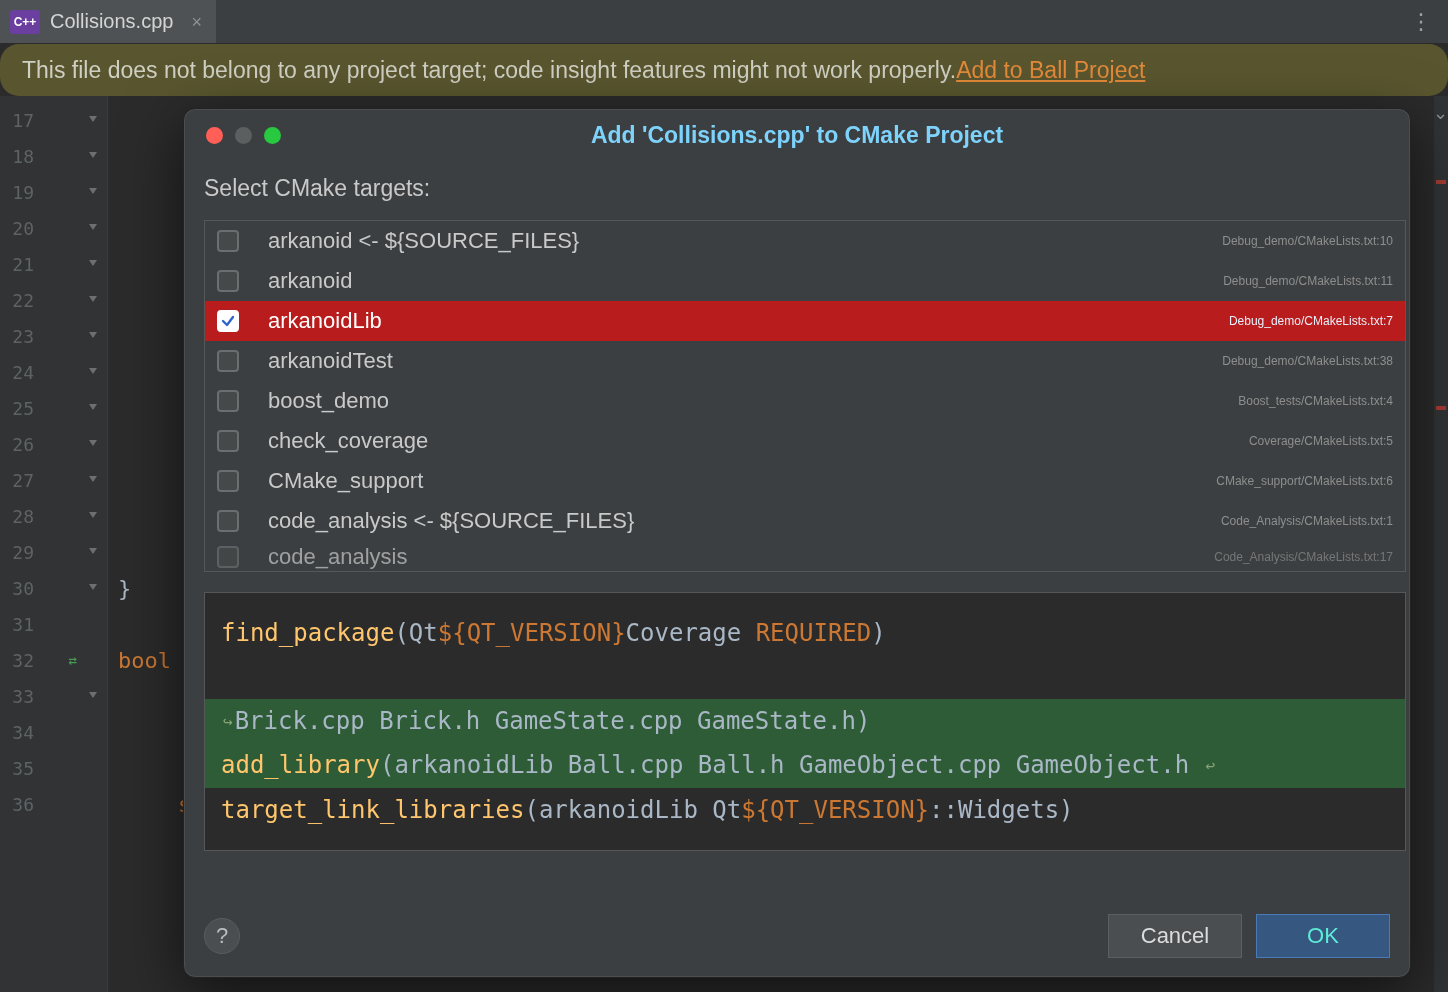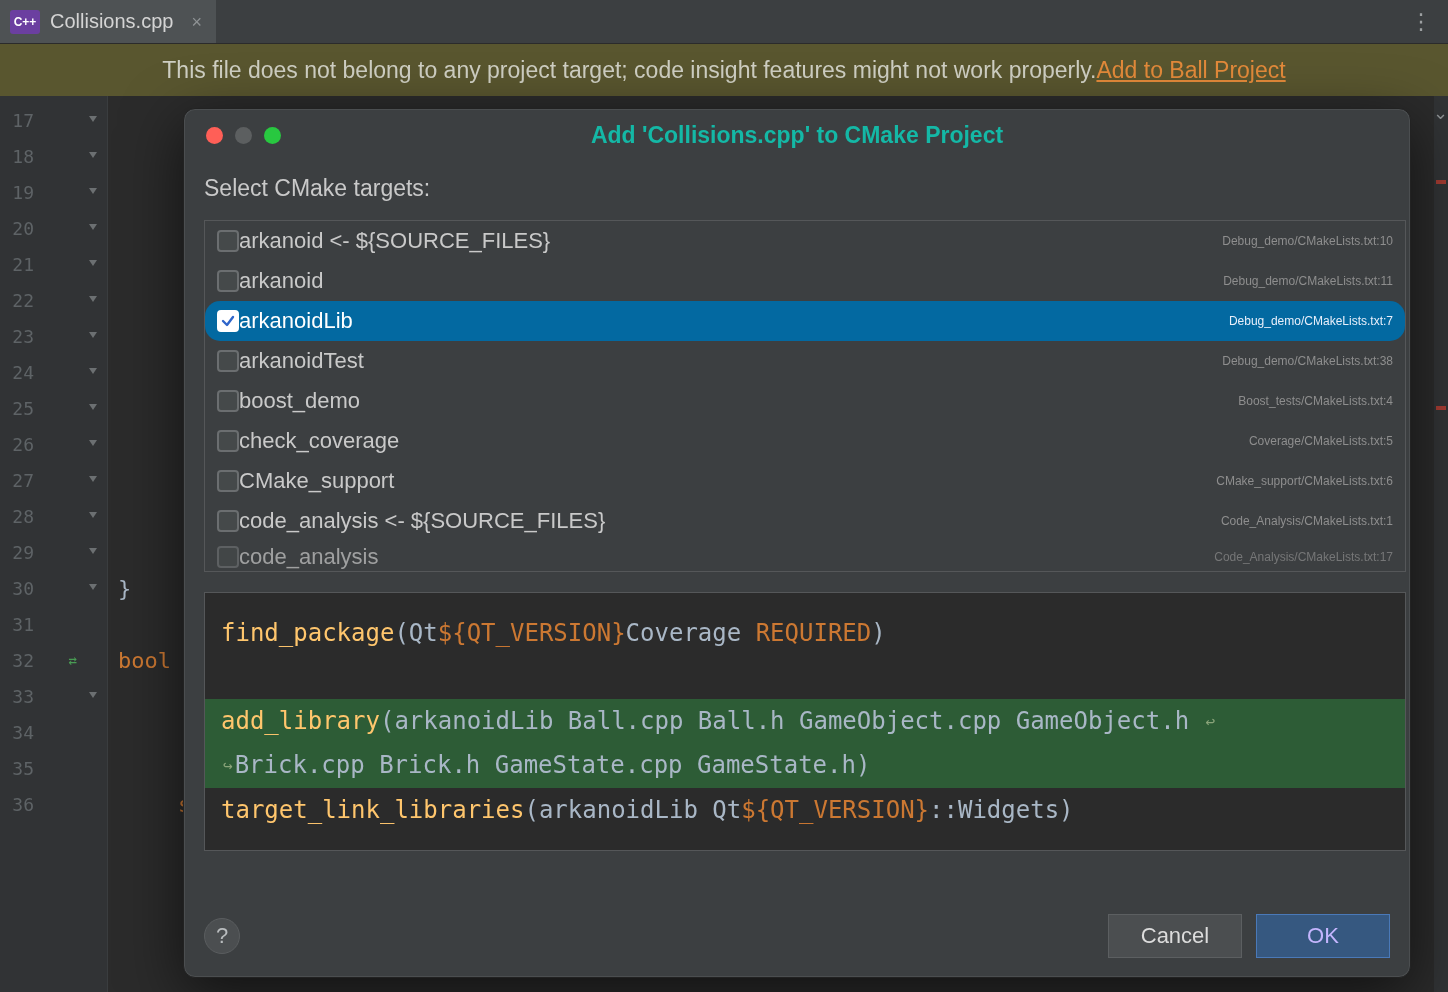--- a/index.html
+++ b/index.html
@@ -58,21 +58,22 @@
 
   
   .banner {
     height: 52px;
     background: #59562f;
     display: flex;
     align-items: center;
     padding: 12px 22px;
     color: #cfcfc3;
     font-size: 23px;
-    justify-content: center;
+    justify-content: flex-start;
+    border-radius: 19px;
   }
   .banner a {
     color: #e38a3a;
     text-decoration: underline;
     cursor: pointer;
   }
 
   
   .editor-area {
     position: relative;
@@ -176,21 +177,21 @@
     width: 17px; height: 17px; border-radius: 50%;
     display: inline-block;
   }
   .tl-close  { background: #ff5f57; }
   .tl-min    { background: #5c5f60; }
   .tl-zoom   { background: #28c840; }
   .dlg-title {
     position: absolute;
     left: 0; right: 0;
     text-align: center;
-    color: #14b8a6;
+    color: #7dd3fc;
     font-size: 23px;
     font-weight: 600;
     pointer-events: none;
   }
 
   .dlg-body {
     flex: 1;
     display: flex;
     flex-direction: column;
     padding: 10px 4px 0 20px;
@@ -209,26 +210,25 @@
     overflow: hidden;
     background: #3c3f41;
   }
   .target-row {
     display: flex;
     align-items: center;
     height: 40px;
     padding: 0 12px;
     font-size: 22px;
     color: #c9c9c9;
-    gap: 0;
+    gap: 29px;
   }
   .target-row.sel {
-    background: #0369a1;
+    background: #b91c1c;
     color: #fff;
-    border-radius: 15px;
   }
   .target-row .chk {
     width: 22px; height: 22px;
     border: 2px solid #6b6e70;
     border-radius: 4px;
     background: #45494a;
     display: flex; align-items:center; justify-content:center;
     flex-shrink: 0;
   }
   .target-row.sel .chk {
@@ -294,21 +294,21 @@
     border-radius: 0;
     font-size: 22px;
     border: 1px solid #5c5f61;
     background: #4b4e50;
     color: #dcdcdc;
     cursor: pointer;
   }
   .btn.primary {
     background: #365880;
     border-color: #4a79b8;
-    color: #c4b5fd;
+    color: #5eead4;
   }
 </style>
 </head>
 <body>
 
 <div class="tabbar">
   <div class="tab">
     <span class="cpp-badge">C++</span>
     <span>Collisions.cpp</span>
     <span class="close-x">×</span>
@@ -560,24 +560,24 @@
             <span class="loc">Code_Analysis/CMakeLists.txt:17</span>
           </div>
         </div>
 
       <div class="preview">
         <div>
           <span class="fn">find_package</span><span>(</span><span>Qt</span><span class="macro">${</span><span class="macro">QT_VERSION</span><span class="macro">}</span><span>Coverage </span><span class="kw2">REQUIRED</span><span>)</span>
         </div>
         <div>&nbsp;</div>
         <div class="hl">
-          <span class="fn">add_library</span><span>(</span><span>arkanoidLib Ball.cpp Ball.h GameObject.cpp GameObject.h </span><span class="wrapglyph">↩</span>
+          <span class="wrapglyph">↪</span><span>Brick.cpp Brick.h GameState.cpp GameState.h</span><span>)</span>
         </div>
         <div class="hl">
-          <span class="wrapglyph">↪</span><span>Brick.cpp Brick.h GameState.cpp GameState.h</span><span>)</span>
+          <span class="fn">add_library</span><span>(</span><span>arkanoidLib Ball.cpp Ball.h GameObject.cpp GameObject.h </span><span class="wrapglyph">↩</span>
         </div>
         <div>
           <span class="fn">target_link_libraries</span><span>(</span><span>arkanoidLib Qt</span><span class="macro">${</span><span class="macro">QT_VERSION</span><span class="macro">}</span><span>::Widgets</span><span>)</span>
         </div>
       </div>
     </div>
 
     <div class="dlg-footer">
       <div class="help-btn">?</div>
       <div class="spacer"></div>

